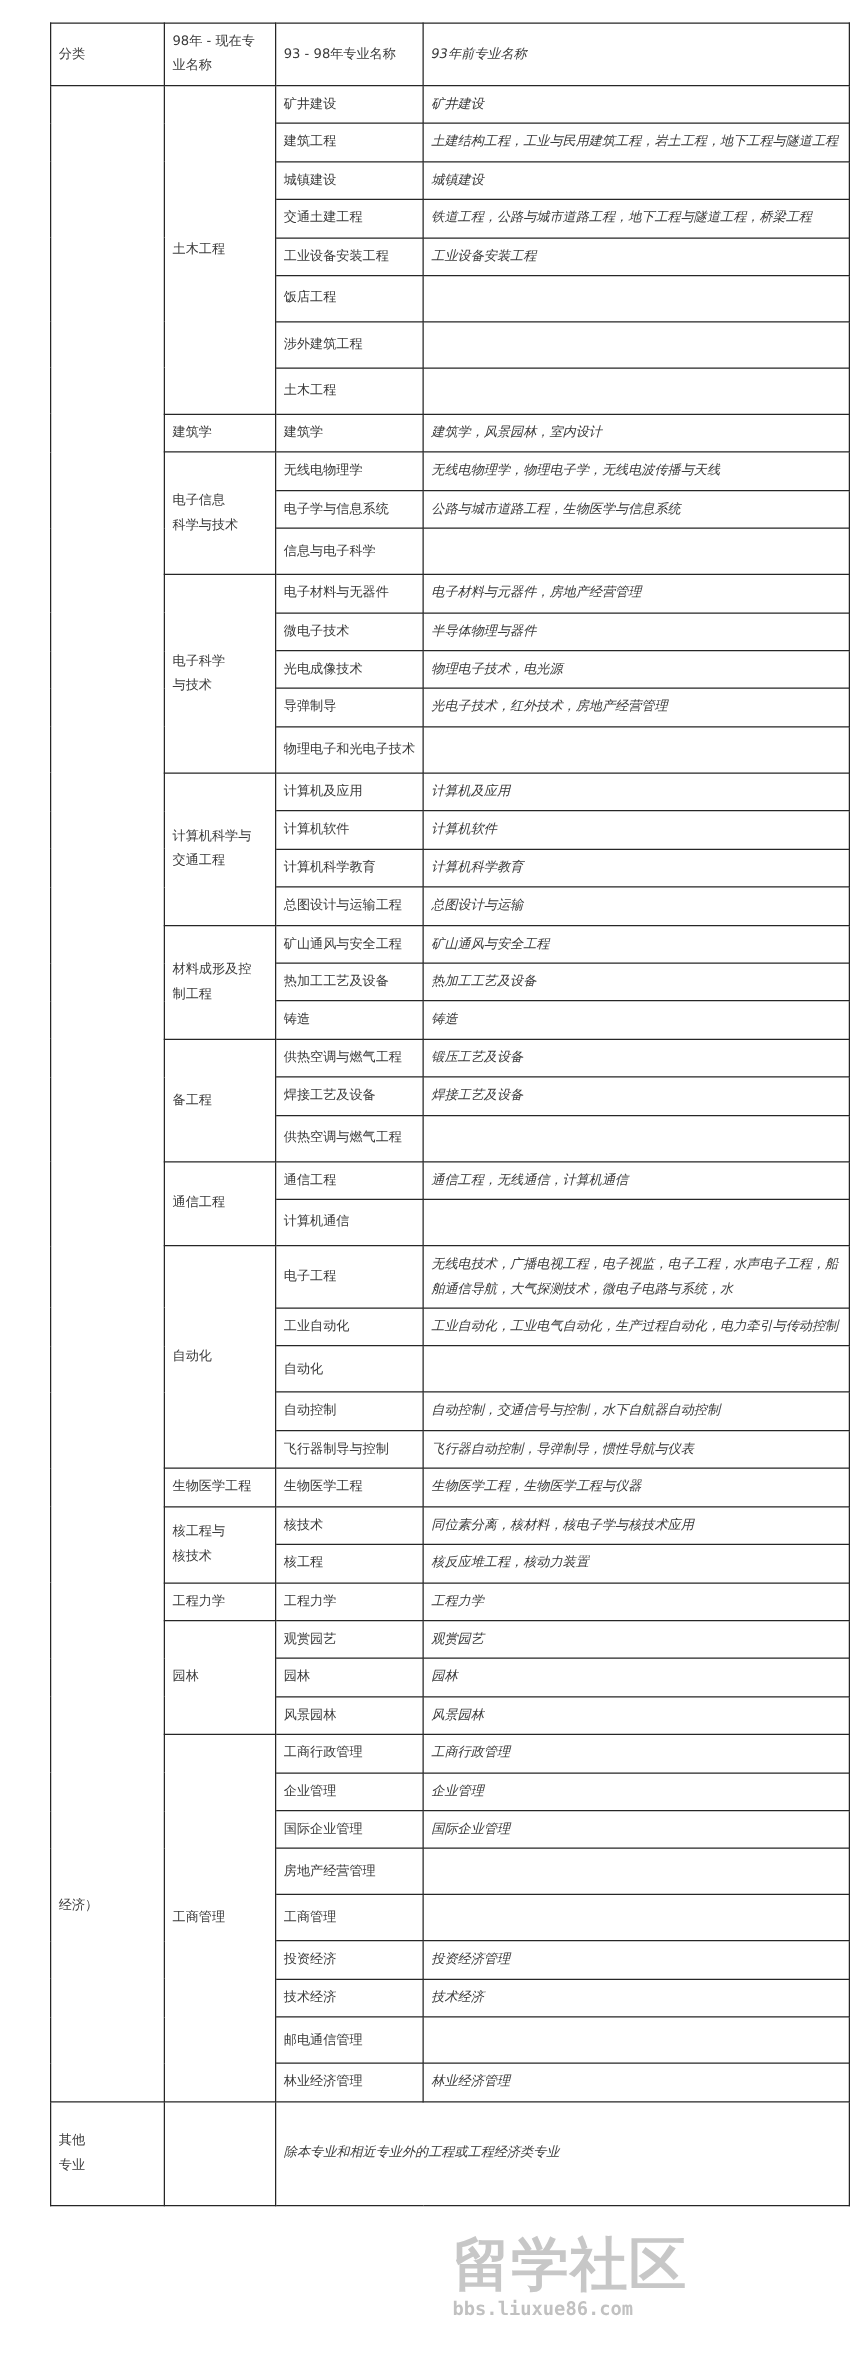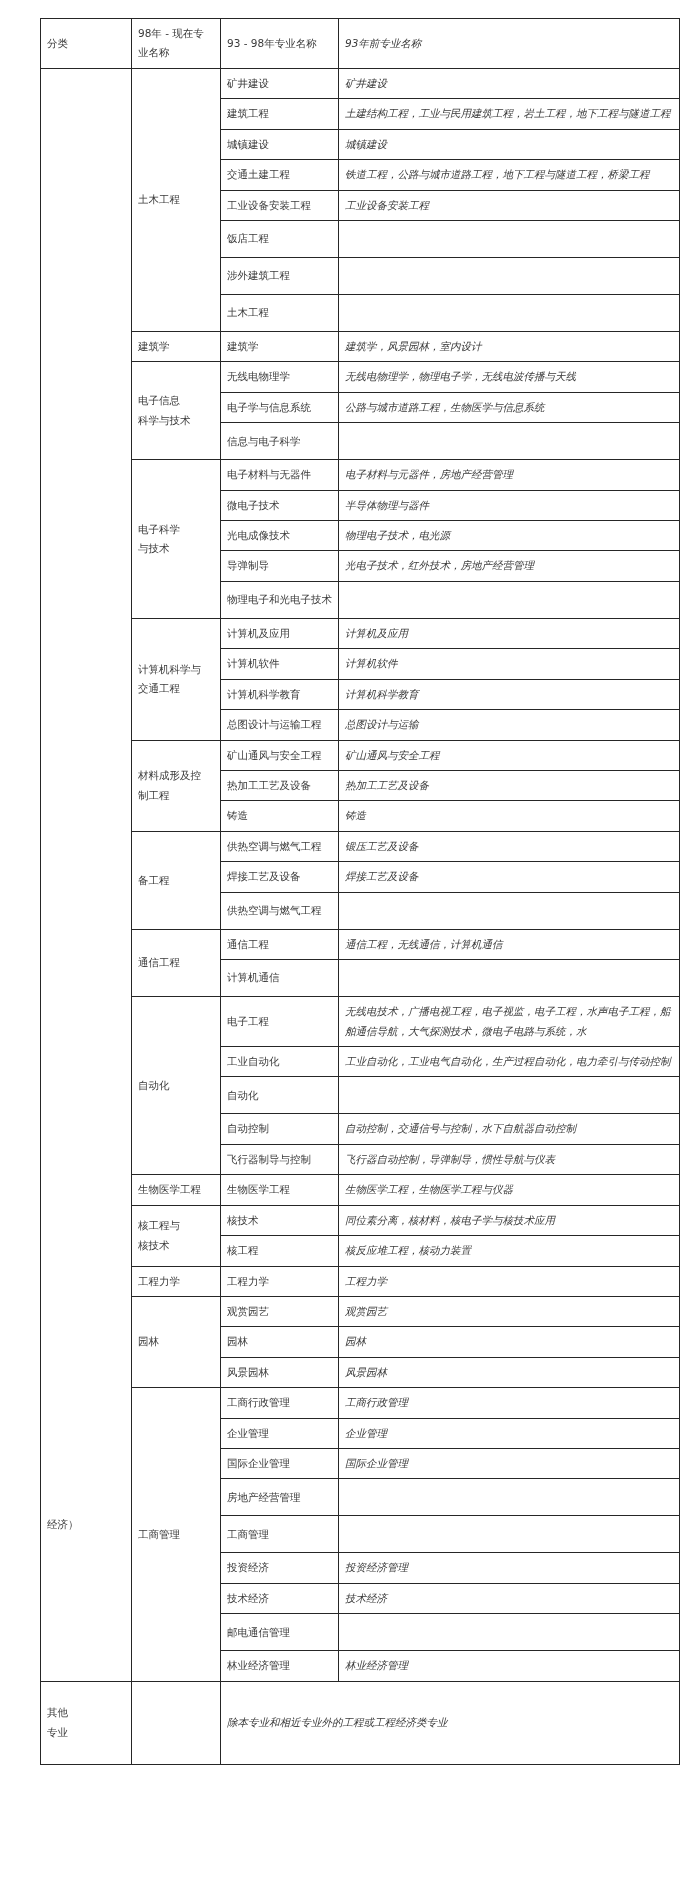--- a/index.html
+++ b/index.html
@@ -300,14 +300,18 @@
           <td class="c3 mid">林业经济管理</td>
         </tr>
         <tr>
           <td class="c0 mid">其他<br>专业</td>
           <td class="c1 mid">&nbsp;</td>
           <td class="c3 mid" colspan="2" style="height: 72px;">除本专业和相近专业外的工程或工程经济类专业</td>
         </tr>
       </tbody>
   </table>
 
+  <div class="watermark">
+    <div class="wm-text">留学社区</div>
+    <div class="wm-sub">bbs.liuxue86.com</div>
+  </div>
 
 </div>
 
 </body></html>

